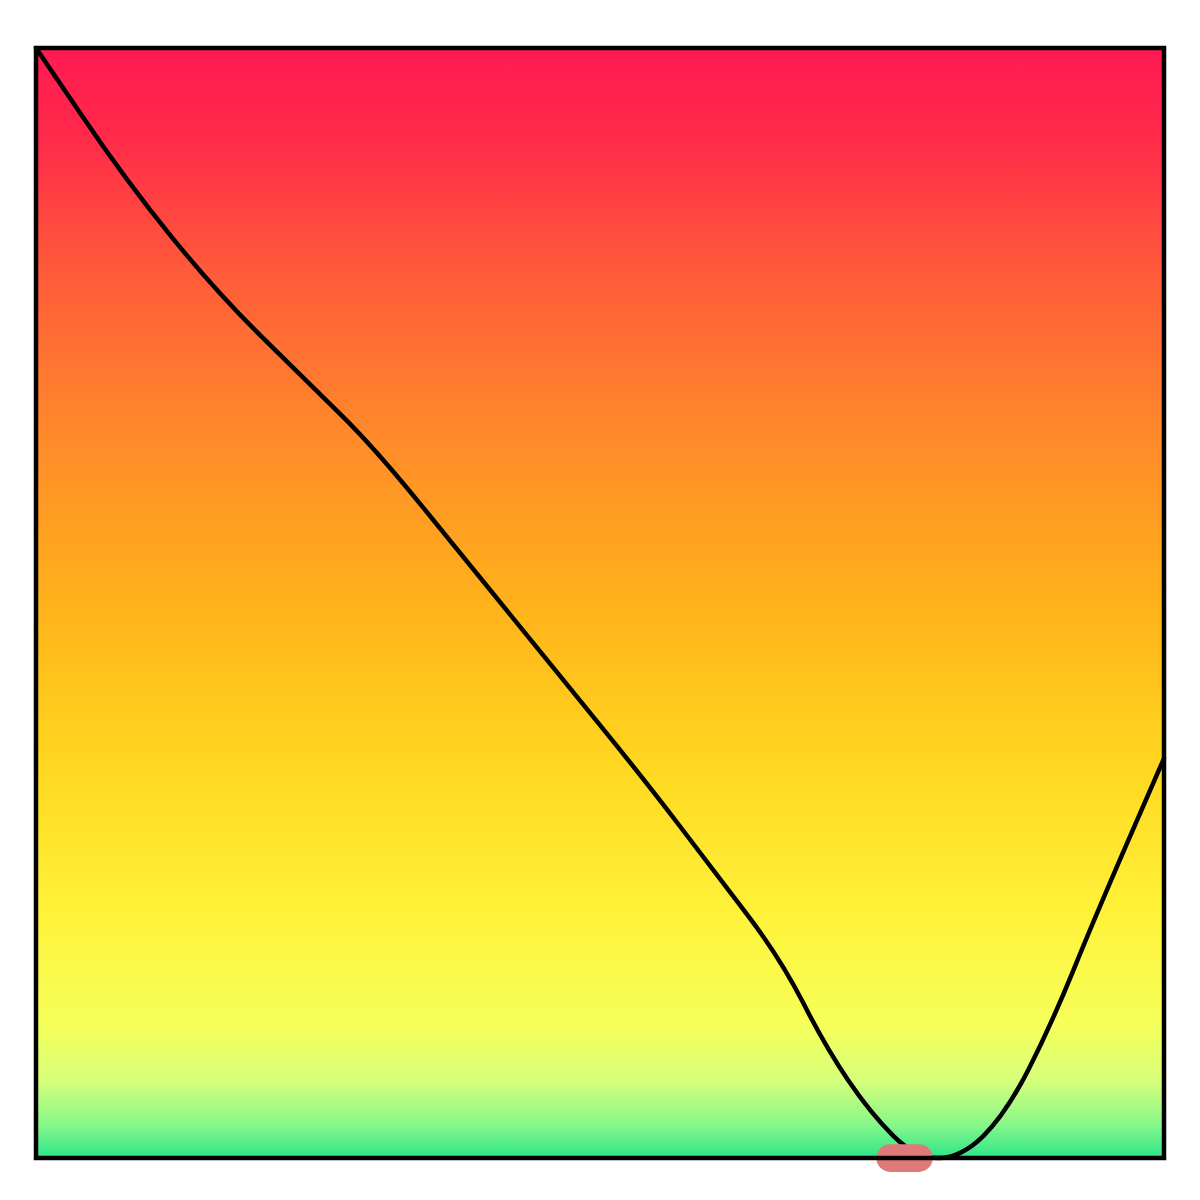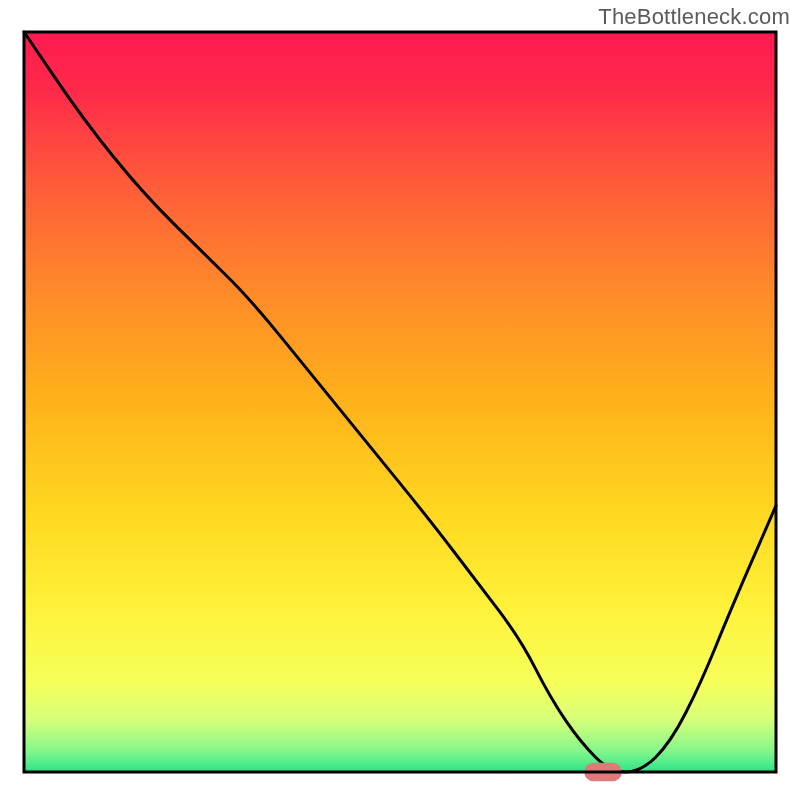--- a/index.html
+++ b/index.html
@@ -49,14 +49,13 @@
           <stop offset="93%" stop-color="#d6ff7a"></stop>
           <stop offset="97%" stop-color="#88f78a"></stop>
           <stop offset="100%" stop-color="#2ce58a"></stop>
         </linearGradient>
       </defs>
       <rect x="24" y="32" width="752" height="740" fill="url(#bg-grad)"></rect>
       <path d="M 24 32 Q 24 32 54.08 76.4 Q 84.16 120.8 114.24 157.79999999999998 Q 144.32 194.79999999999998 174.39999999999998 224.4 Q 204.48 254.00000000000003 227.04 276.2 Q 249.6 298.4 279.68 335.4 Q 309.76 372.4 339.84000000000003 409.4 Q 369.92 446.40000000000003 400 483.4 Q 430.08000000000004 520.3999999999999 452.64 550 Q 475.2 579.6 497.76 609.2 Q 520.32 638.8000000000001 535.36 668.4000000000001 Q 550.4 698 565.44 720.2 Q 580.48 742.4 595.52 757.2 Q 610.5600000000001 772 625.6 772 Q 640.64 772 655.6800000000001 757.2 Q 670.72 742.4 685.76 712.8 Q 700.8000000000001 683.2 715.84 646.2 Q 730.88 609.2 753.44 557.4000000000001 T 776 505.6 " fill="none" stroke="#000000" stroke-width="3" stroke-linecap="round"></path>
       <rect x="584.24" y="762.75" width="37.6" height="18.5" rx="9.25" ry="9.25" fill="#e07a7a"></rect>
       <rect x="24" y="32" width="752" height="740" fill="none" stroke="#000000" stroke-width="3"></rect>
     </svg>
-  <div class="watermark">TheBottleneck.com</div>
 </div>
 
 </body></html>

